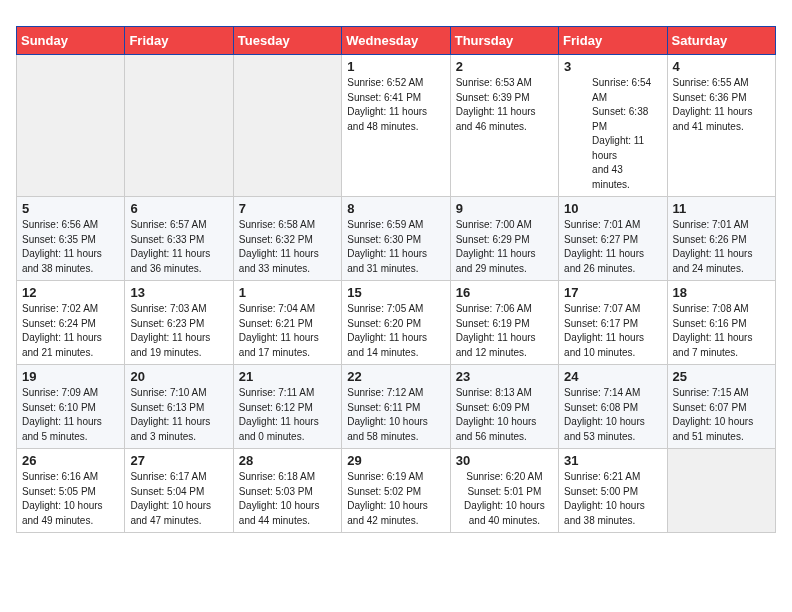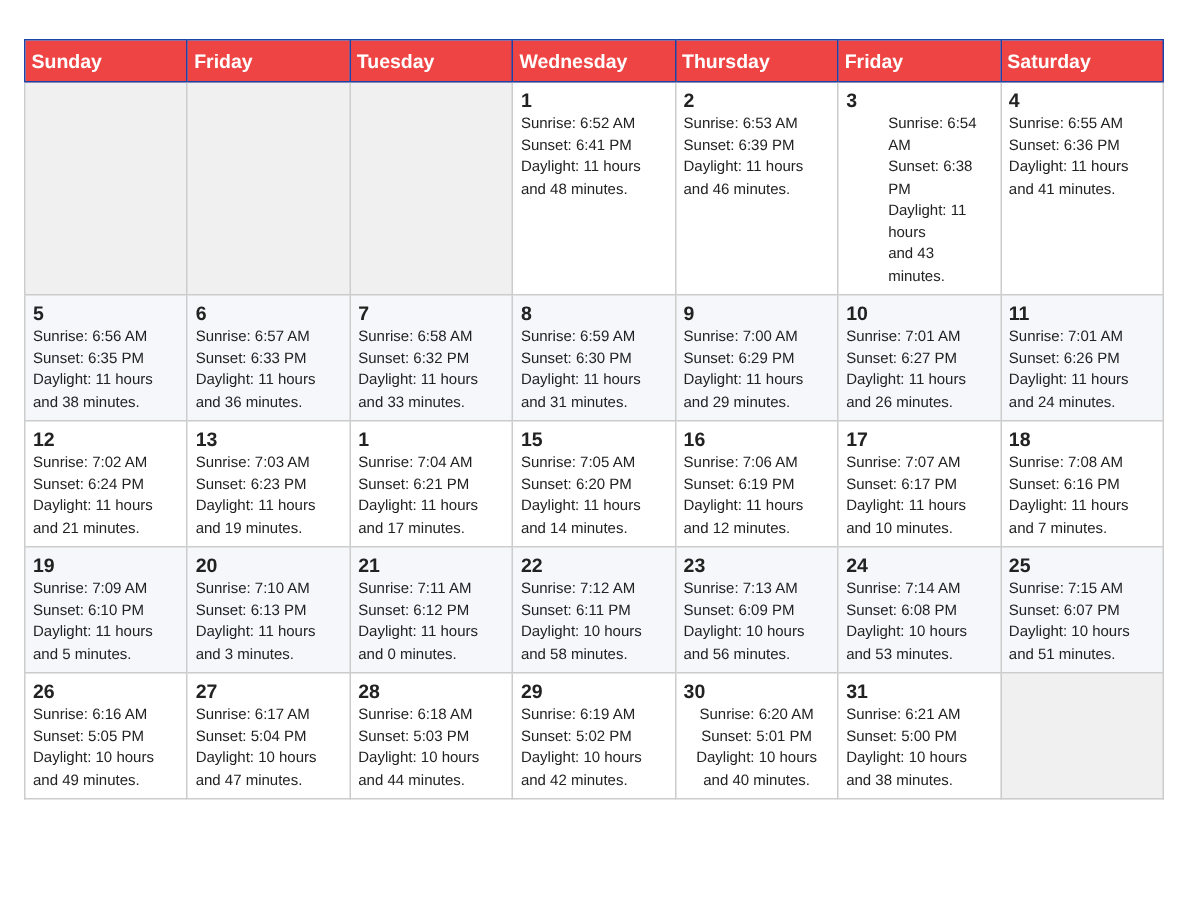--- a/index.html
+++ b/index.html
@@ -273,21 +273,21 @@
         </td>
         <td>
           <span class="day-num">22</span>
           <div class="day-info" style="white-space: pre-line;">Sunrise: 7:12 AM
 Sunset: 6:11 PM
 Daylight: 10 hours
 and 58 minutes.</div>
         </td>
         <td>
           <span class="day-num">23</span>
-          <div class="day-info" style="white-space: pre-line;">Sunrise: 7:13 AM
+          <div class="day-info" style="white-space: pre-line;">Sunrise: 8:13 AM
 Sunset: 6:09 PM
 Daylight: 10 hours
 and 56 minutes.</div>
         </td>
         <td>
           <span class="day-num">24</span>
           <div class="day-info" style="white-space: pre-line;">Sunrise: 7:14 AM
 Sunset: 6:08 PM
 Daylight: 10 hours
 and 53 minutes.</div>

